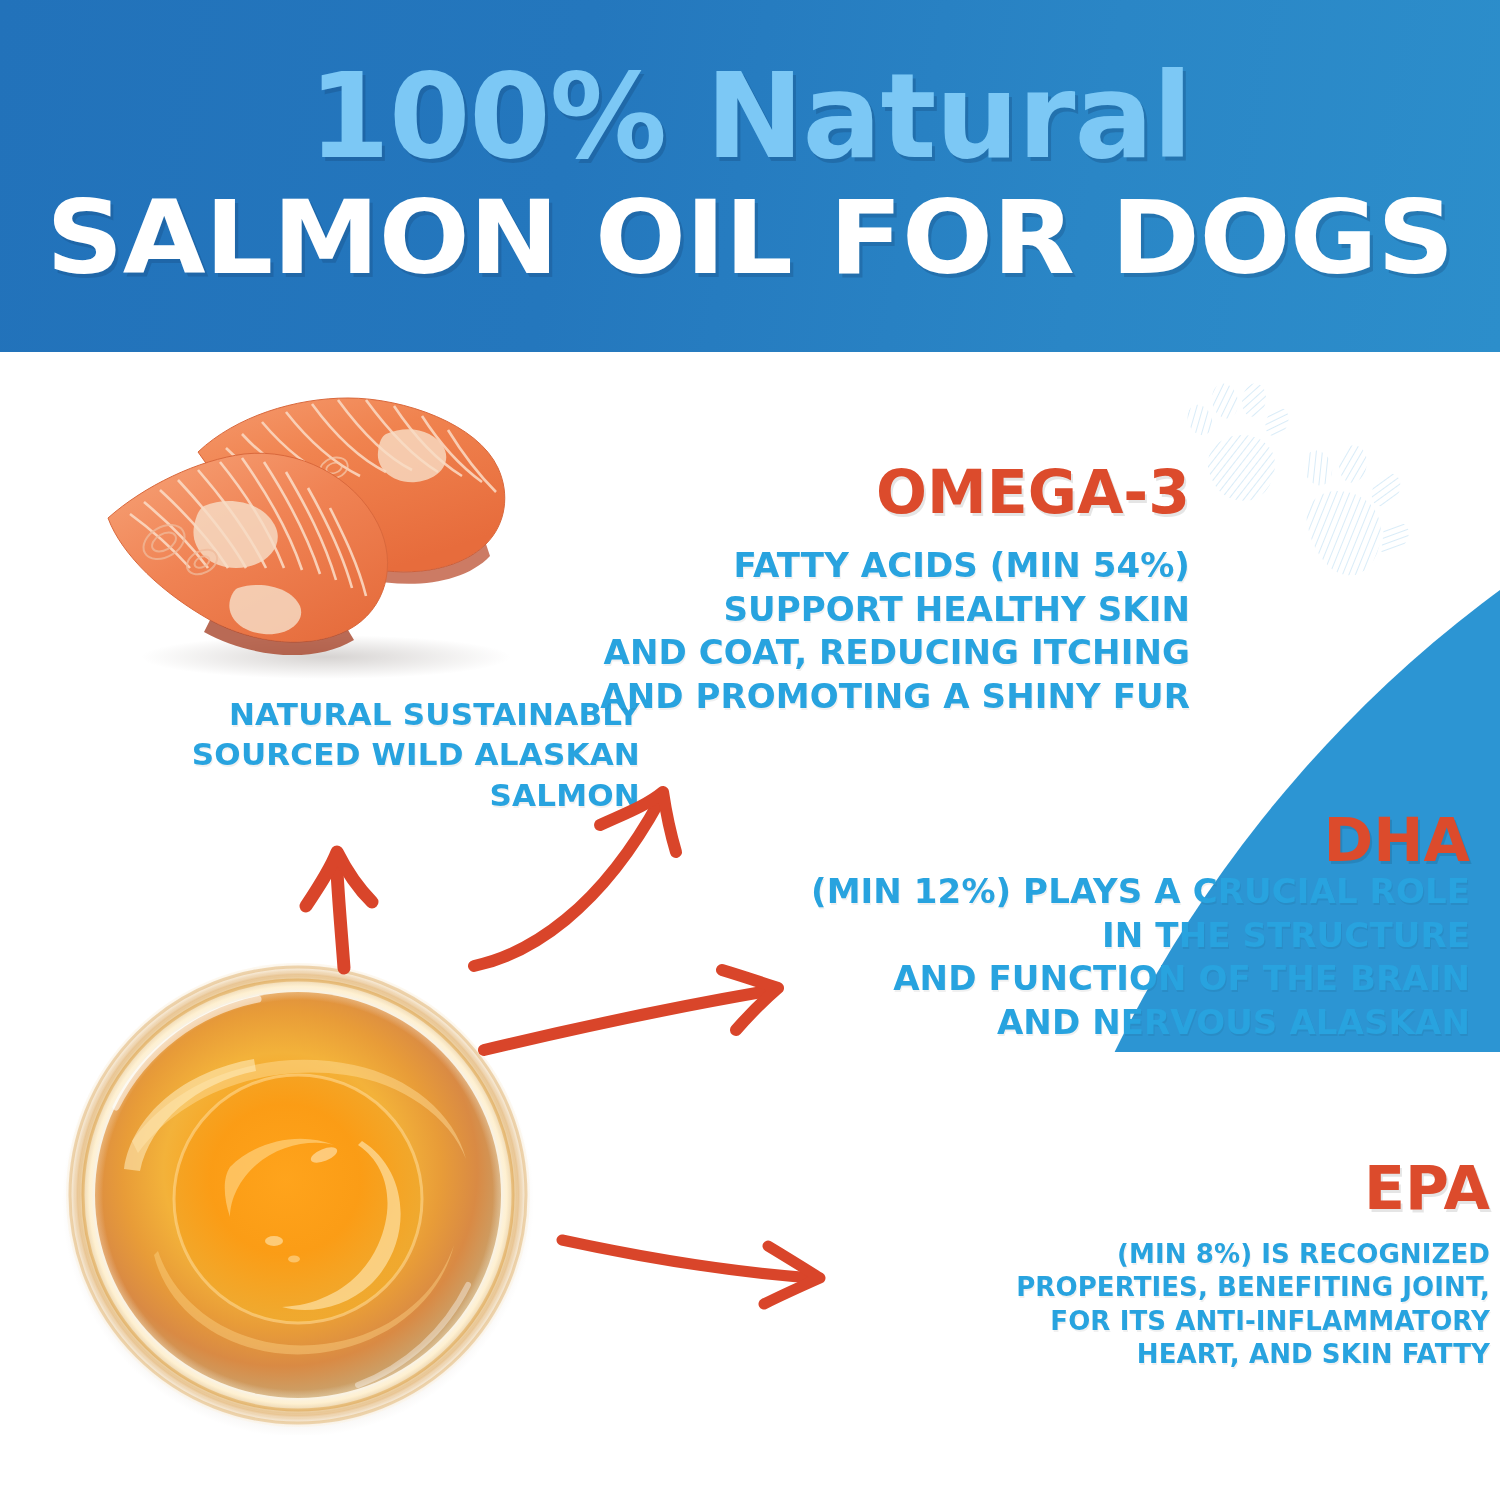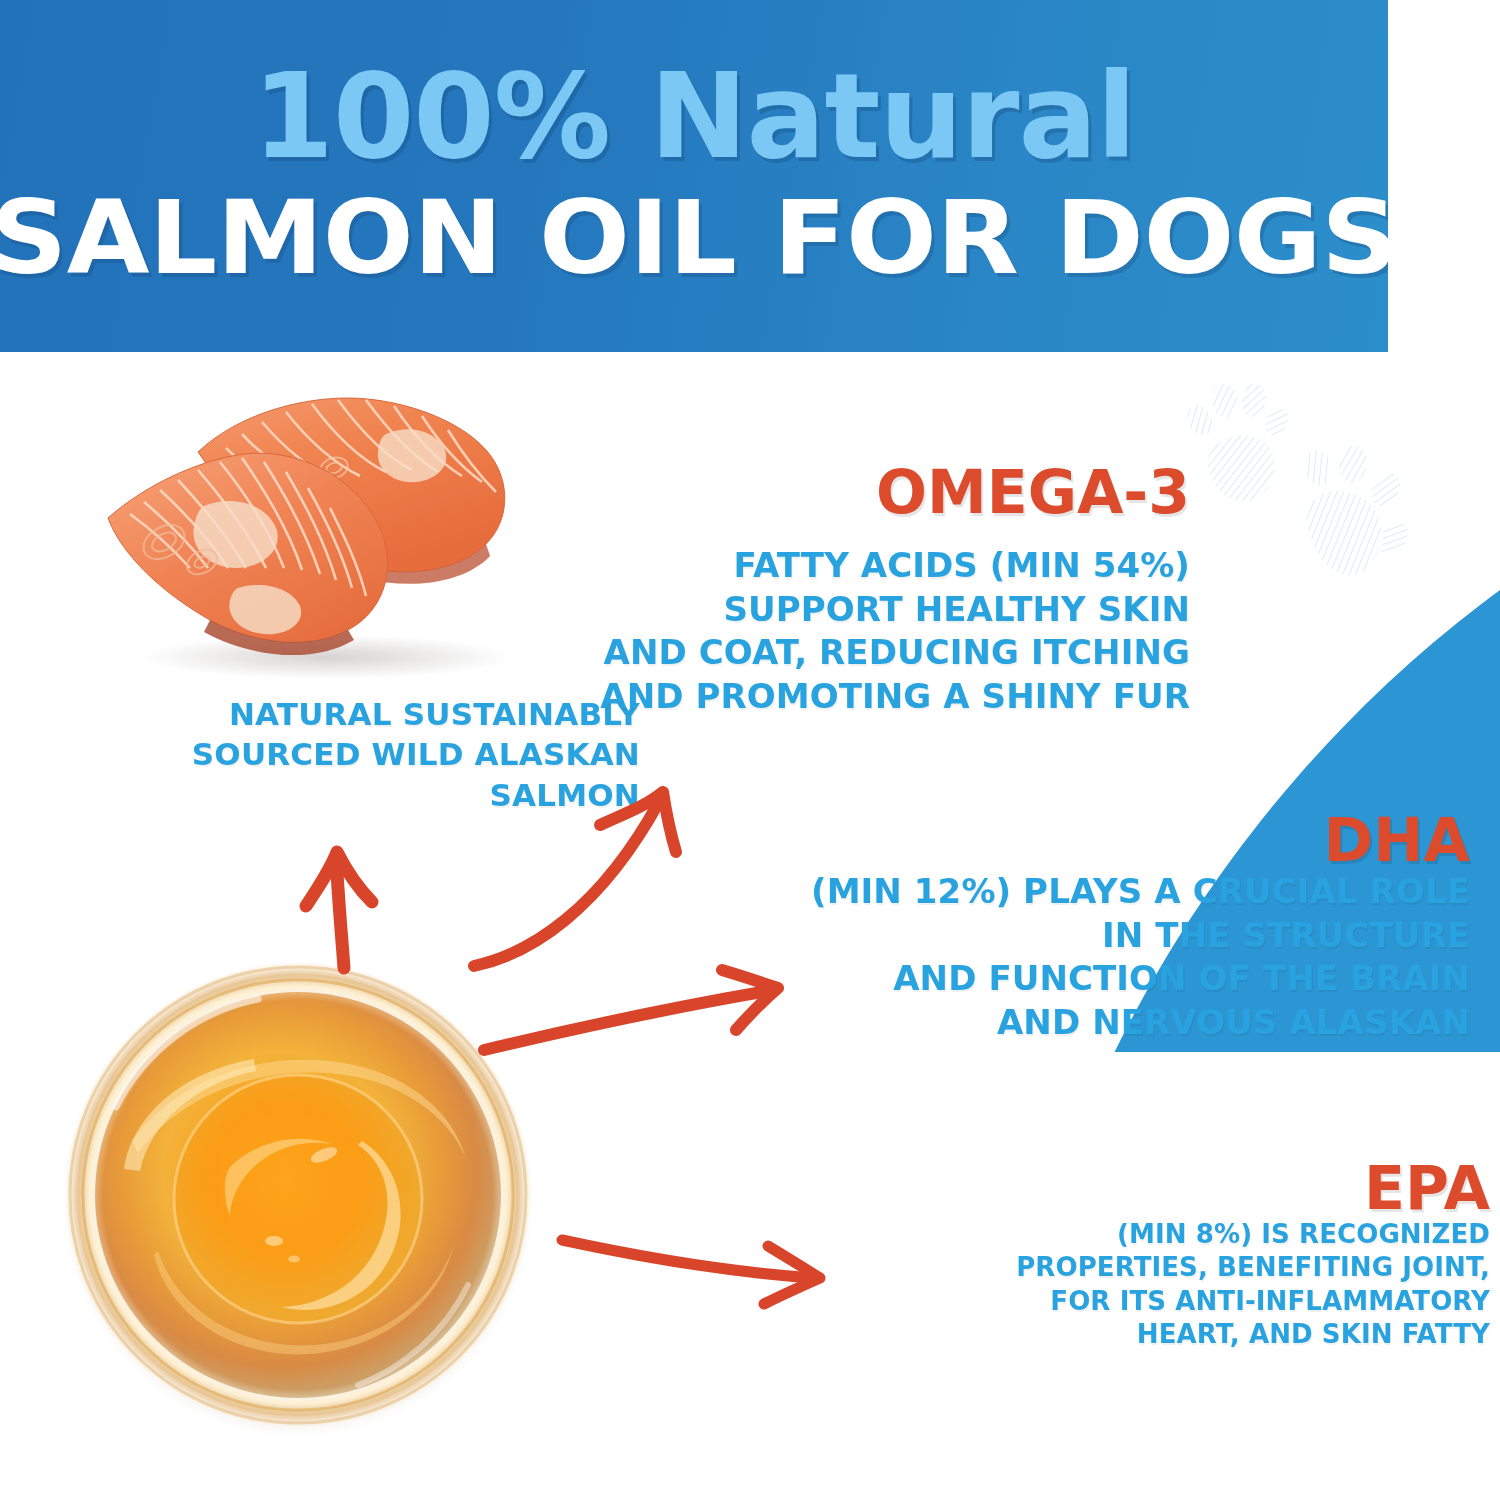--- a/index.html
+++ b/index.html
@@ -16,21 +16,21 @@
     width: 1500px;
     height: 1500px;
     overflow: hidden;
     background: #ffffff;
   }
 
   
   .header-band {
     position: absolute;
     left: 0; top: 0;
-    width: 1388px;
+    width: 1500px;
     height: 352px;
     background: linear-gradient(100deg, #2272ba 0%, #2477bd 38%, #2a86c6 72%, #2c8ecb 100%);
     overflow: hidden;
   }
   .header-title-1 {
     position: absolute;
     left: 0; right: 0;
     top: 58px;
     text-align: center;
     color: #7cc8f5;
@@ -137,21 +137,21 @@
 
   #block-omega { left: 400px; top: 462px; width: 790px; }
   #block-omega .nutrient-title { font-size: 60px; margin-bottom: 22px; }
   #block-omega .nutrient-body  { font-size: 34px; }
 
   #block-dha { left: 770px; top: 810px; width: 700px; }
   #block-dha .nutrient-title { font-size: 60px; }
   #block-dha .nutrient-body  { font-size: 34px; }
 
   #block-epa { left: 860px; top: 1158px; width: 630px; }
-  #block-epa .nutrient-title { font-size: 60px; }
+  #block-epa .nutrient-title { font-size: 60px; margin-bottom: 20px; }
   #block-epa .nutrient-body  { font-size: 26px; }
 
   
   .arrow { position: absolute; }
   .arrow svg { display: block; overflow: visible; }
 </style>
 </head>
 <body>
 
 <div id="infographic">

